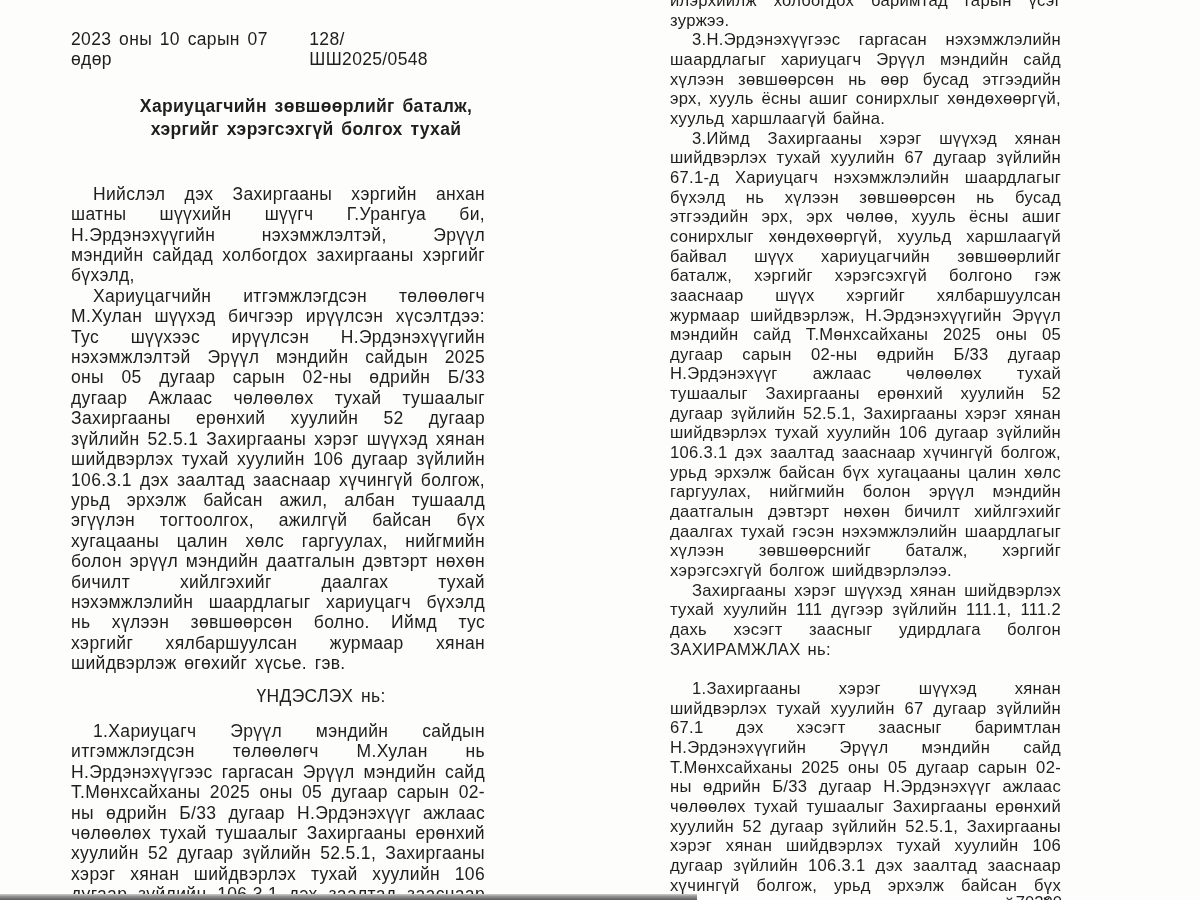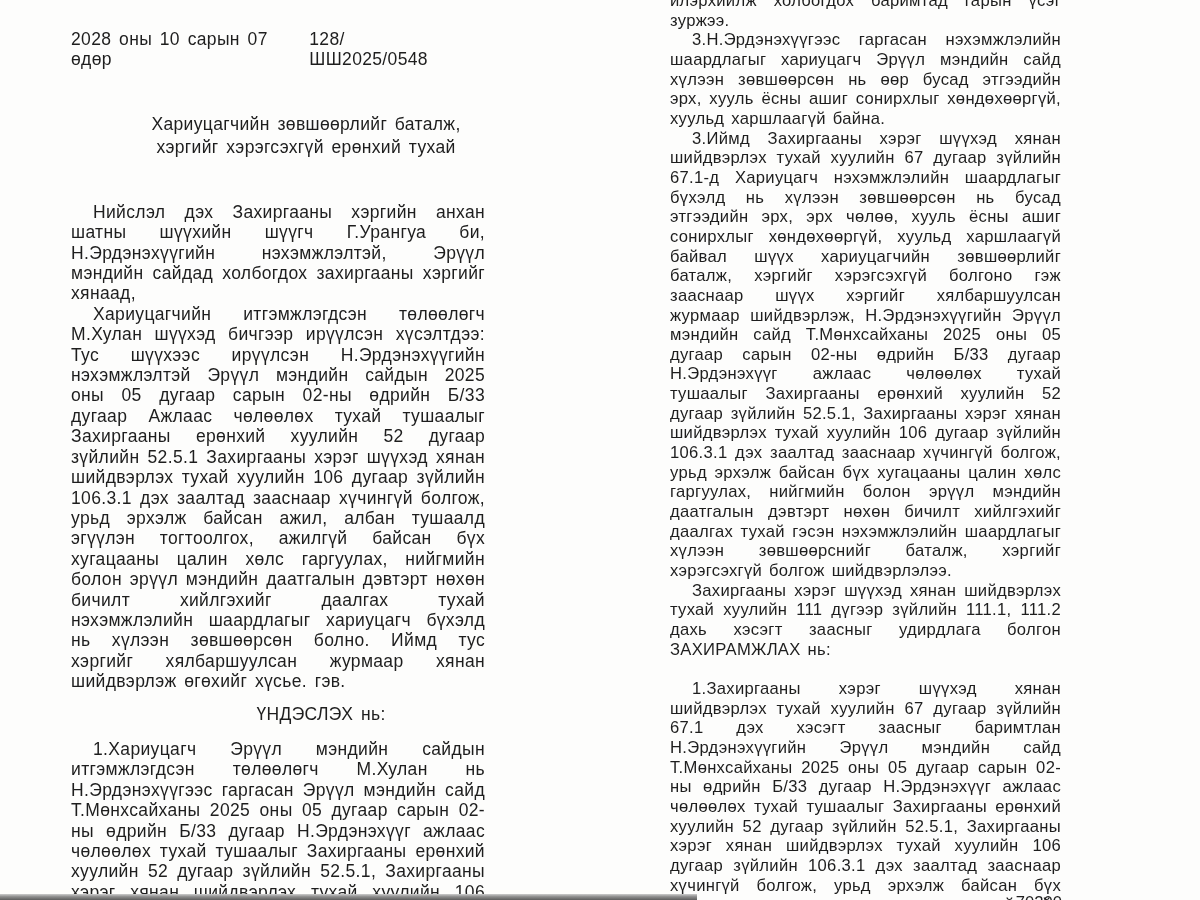--- a/index.html
+++ b/index.html
@@ -23,21 +23,21 @@
     font-size:16.6px; line-height:19.65px;
     letter-spacing:0.3px; word-spacing:2px;
   }
   .hdr {
     display:flex; justify-content:space-between;
     margin-top:29px; text-align:left;
   }
   .hdr .num { margin-right:26px; }
   .doc-title {
     text-align:center; padding-left:56px;
-    margin-top:43px; line-height:23px;
+    margin-top:25px; line-height:23px;font-weight:bold;
   }
   p { margin:0; text-indent:22px; }
   .p-intro   { margin-top:43px; }
   .h-center  { text-align:center; padding-left:86px; text-indent:0; }
   .p-request { margin-top:0; }
   .h-basis   { margin-top:12px; }
   .p-one     { margin-top:15px; }
   .gap-before { margin-top:19.65px; }
   .p-cont { text-indent:0; }
   .scan-bar {
@@ -52,28 +52,28 @@
     text-align:right; color:#1e1e1e;
   }
 </style>
 </head>
 <body>
 
 <div class="scan">
 
   <div class="col col-left">
     <div class="hdr">
-      <span class="date">2028 оны 10 сарын 07 өдөр</span>
+      <span class="date">2023 оны 10 сарын 07 өдөр</span>
       <span class="num">128/ШШ2025/0548</span>
     </div>
     <div class="doc-title">
       <div>Хариуцагчийн зөвшөөрлийг баталж,</div>
-      <div>хэргийг хэрэгсэхгүй ерөнхий тухай</div>
+      <div>хэргийг хэрэгсэхгүй болгох тухай</div>
     </div>
-    <p class="p-intro">Нийслэл дэх Захиргааны хэргийн анхан шатны шүүхийн шүүгч Г.Урангуа би, Н.Эрдэнэхүүгийн нэхэмжлэлтэй, Эрүүл мэндийн сайдад холбогдох захиргааны хэргийг хянаад,</p>
+    <p class="p-intro">Нийслэл дэх Захиргааны хэргийн анхан шатны шүүхийн шүүгч Г.Урангуа би, Н.Эрдэнэхүүгийн нэхэмжлэлтэй, Эрүүл мэндийн сайдад холбогдох захиргааны хэргийг бүхэлд,</p>
     <p class="p-request">Хариуцагчийн итгэмжлэгдсэн төлөөлөгч М.Хулан шүүхэд бичгээр ирүүлсэн хүсэлтдээ: Тус шүүхээс ирүүлсэн Н.Эрдэнэхүүгийн нэхэмжлэлтэй Эрүүл мэндийн сайдын 2025 оны 05 дугаар сарын 02-ны өдрийн Б/33 дугаар Ажлаас чөлөөлөх тухай тушаалыг Захиргааны ерөнхий хуулийн 52 дугаар зүйлийн 52.5.1 Захиргааны хэрэг шүүхэд хянан шийдвэрлэх тухай хуулийн 106 дугаар зүйлийн 106.3.1 дэх заалтад зааснаар хүчингүй болгож, урьд эрхэлж байсан ажил, албан тушаалд эгүүлэн тогтоолгох, ажилгүй байсан бүх хугацааны цалин хөлс гаргуулах, нийгмийн болон эрүүл мэндийн даатгалын дэвтэрт нөхөн бичилт хийлгэхийг даалгах тухай нэхэмжлэлийн шаардлагыг хариуцагч бүхэлд нь хүлээн зөвшөөрсөн болно. Иймд тус хэргийг хялбаршуулсан журмаар хянан шийдвэрлэж өгөхийг хүсье. гэв.</p>
     <p class="h-center h-basis">ҮНДЭСЛЭХ нь:</p>
     <p class="p-one">1.Хариуцагч Эрүүл мэндийн сайдын итгэмжлэгдсэн төлөөлөгч М.Хулан нь Н.Эрдэнэхүүгээс гаргасан Эрүүл мэндийн сайд Т.Мөнхсайханы 2025 оны 05 дугаар сарын 02-ны өдрийн Б/33 дугаар Н.Эрдэнэхүүг ажлаас чөлөөлөх тухай тушаалыг Захиргааны ерөнхий хуулийн 52 дугаар зүйлийн 52.5.1, Захиргааны хэрэг хянан шийдвэрлэх тухай хуулийн 106 дугаар зүйлийн 106.3.1 дэх заалтад зааснаар хүчингүй болгож, урьд эрхэлж байсан бүх хугацааны цалин хөлс гаргуулах, нийгмийн болон эрүүл мэндийн даатгалын дэвтэрт нөхөн бичилт хийлгэхийг даалгах тухай нэхэмжлэлийн шаардлагыг хүлээн зөвшөөрч байгаагаа шүүхэд илэрхийлж, хэргийг хялбаршуулсан журмаар хянан шийдвэрлэснээс үүсэх үр дагаврыг ойлгосноо</p>
   </div>
 
   <div class="col col-right">
     <p class="p-cont">илэрхийлж холбогдох баримтад гарын үсэг зуржээ.</p>
     <p>3.Н.Эрдэнэхүүгээс гаргасан нэхэмжлэлийн шаардлагыг хариуцагч Эрүүл мэндийн сайд хүлээн зөвшөөрсөн нь өөр бусад этгээдийн эрх, хууль ёсны ашиг сонирхлыг хөндөхөөргүй, хуульд харшлаагүй байна.</p>
     <p>3.Иймд Захиргааны хэрэг шүүхэд хянан шийдвэрлэх тухай хуулийн 67 дугаар зүйлийн 67.1-д Хариуцагч нэхэмжлэлийн шаардлагыг бүхэлд нь хүлээн зөвшөөрсөн нь бусад этгээдийн эрх, эрх чөлөө, хууль ёсны ашиг сонирхлыг хөндөхөөргүй, хуульд харшлаагүй байвал шүүх хариуцагчийн зөвшөөрлийг баталж, хэргийг хэрэгсэхгүй болгоно гэж зааснаар шүүх хэргийг хялбаршуулсан журмаар шийдвэрлэж, Н.Эрдэнэхүүгийн Эрүүл мэндийн сайд Т.Мөнхсайханы 2025 оны 05 дугаар сарын 02-ны өдрийн Б/33 дугаар Н.Эрдэнэхүүг ажлаас чөлөөлөх тухай тушаалыг Захиргааны ерөнхий хуулийн 52 дугаар зүйлийн 52.5.1, Захиргааны хэрэг хянан шийдвэрлэх тухай хуулийн 106 дугаар зүйлийн 106.3.1 дэх заалтад зааснаар хүчингүй болгож, урьд эрхэлж байсан бүх хугацааны цалин хөлс гаргуулах, нийгмийн болон эрүүл мэндийн даатгалын дэвтэрт нөхөн бичилт хийлгэхийг даалгах тухай гэсэн нэхэмжлэлийн шаардлагыг хүлээн зөвшөөрснийг баталж, хэргийг хэрэгсэхгүй болгож шийдвэрлэлээ.</p>
     <p>Захиргааны хэрэг шүүхэд хянан шийдвэрлэх тухай хуулийн 111 дүгээр зүйлийн 111.1, 111.2 дахь хэсэгт заасныг удирдлага болгон ЗАХИРАМЖЛАХ нь:</p>

